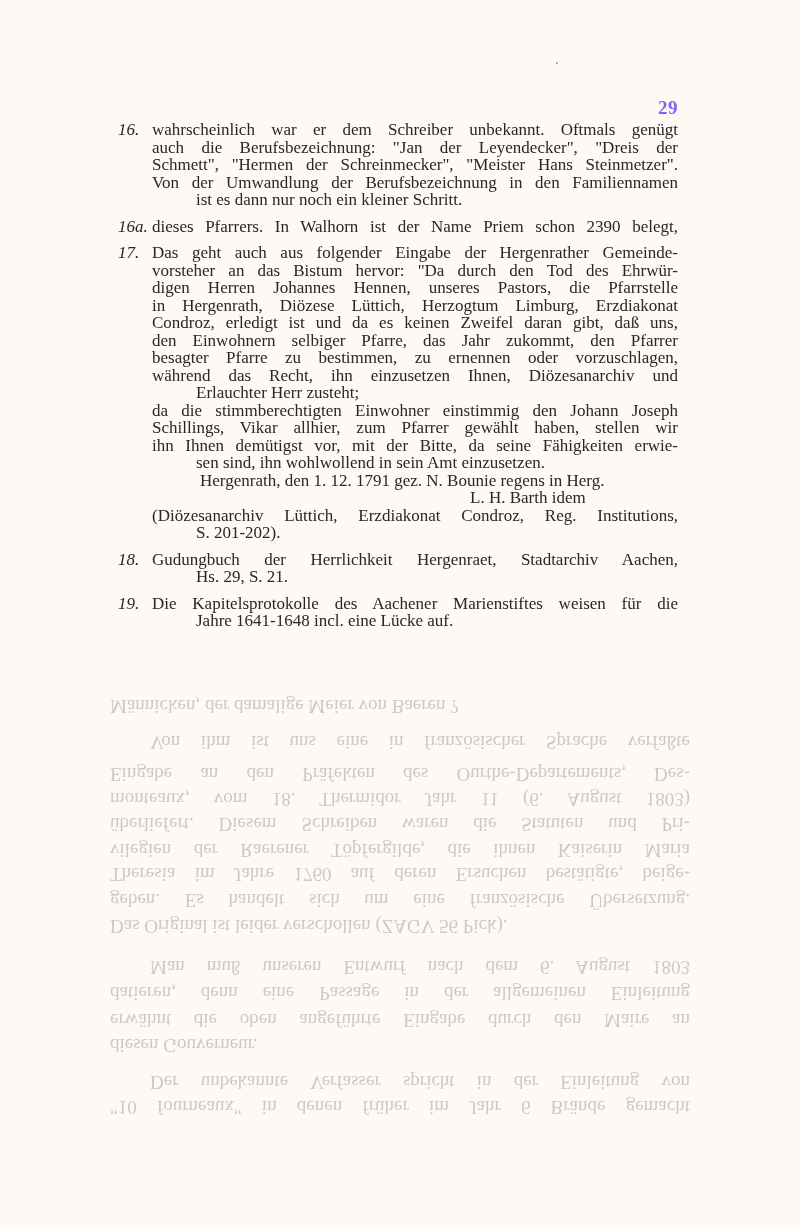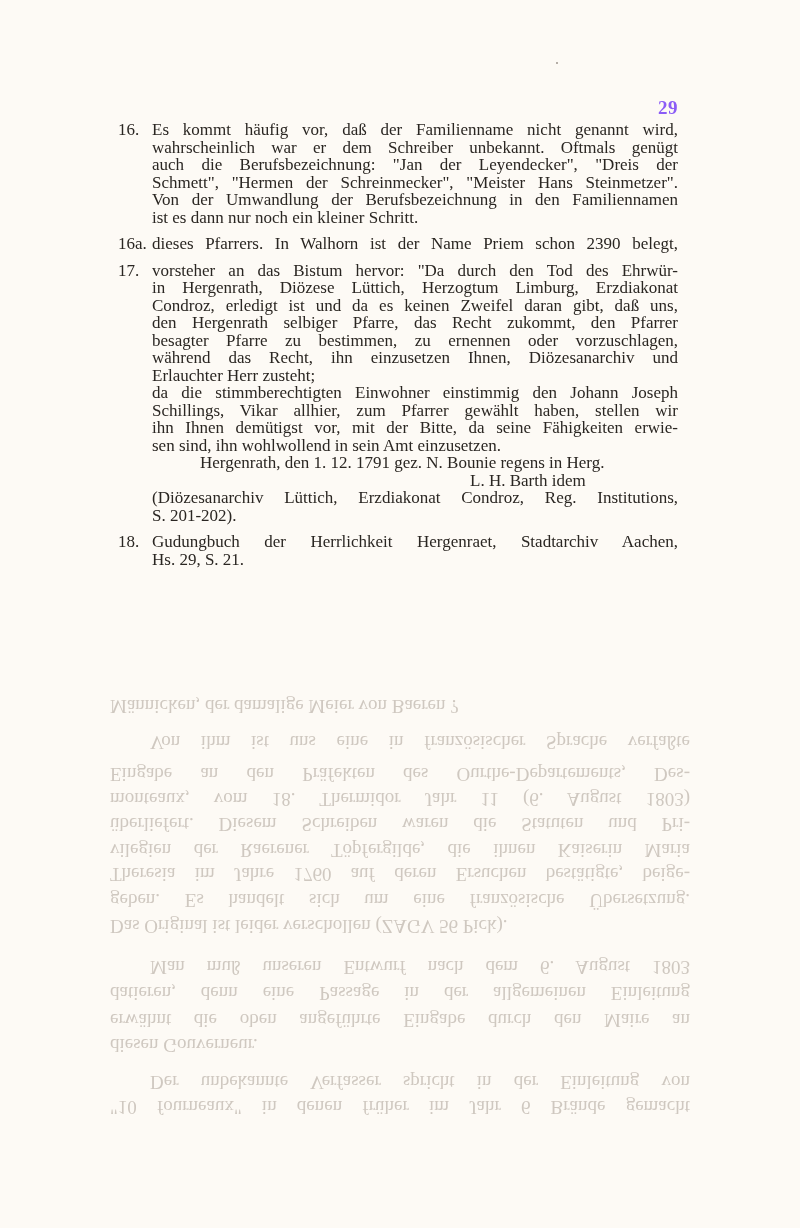--- a/index.html
+++ b/index.html
@@ -10,24 +10,24 @@
     color: #2a2622;
   }
   .page { position: absolute; inset: 0; }
   .pageno {
     position: absolute; top: 97px; right: 122px;
     font-size: 19px; font-weight: bold; letter-spacing: 0.5px;
     color: #8b5cf6;
   }
   .notes { position: absolute; left: 118px; top: 121px; width: 560px; }
   .note { position: relative; padding-left: 34px; margin-bottom: 9px; }
-  .note .num { position: absolute; left: 0; top: 0; font-size: 17px; line-height: 17.5px; }
+  .note .num { position: absolute; left: 0; top: 0; font-size: 17px; line-height: 17.5px; font-style: italic; }
   .note .body { font-size: 17px; line-height: 17.5px; text-align: justify; }
   .line { display: block; text-align: justify; text-align-last: justify; white-space: nowrap; }
-  .line.last { text-align-last: left; }
+  .line.last { text-align-last: left; margin-left: 44px; }
   .sig1 { padding-left: 48px; text-align-last: left !important; }
   .sig2 { padding-left: 318px; text-align-last: left !important; }
 
   .ghost { position: absolute; left: 110px; width: 580px; pointer-events: none; }
   .ghost-line {
     position: absolute; left: 0; width: 580px;
     font-size: 19px; line-height: 20px; color: #cfc8c0;
     transform: scaleY(-1); white-space: nowrap;
     text-align: justify; text-align-last: justify;
   }
@@ -60,43 +60,44 @@
     <span class="ghost-line" style="top:1097px">"10 fourneaux" in denen früher im Jahr 6 Brände gemacht</span>
   </div>
 
   <div class="pageno">29</div>
 
   <div class="notes">
 
     <div class="note">
       <span class="num">16.</span>
       <div class="body">
-        <span class="line">Es kommt häufig vor, daß der Familienname nicht genannt wird,</span>
         <span class="line">wahrscheinlich war er dem Schreiber unbekannt. Oftmals genügt</span>
         <span class="line">auch die Berufsbezeichnung: "Jan der Leyendecker", "Dreis der</span>
         <span class="line">Schmett", "Hermen der Schreinmecker", "Meister Hans Steinmetzer".</span>
         <span class="line">Von der Umwandlung der Berufsbezeichnung in den Familiennamen</span>
         <span class="line last">ist es dann nur noch ein kleiner Schritt.</span>
       </div>
     </div>
 
     <div class="note">
       <span class="num">16a.</span>
       <div class="body">
         <span class="line">dieses Pfarrers. In Walhorn ist der Name Priem schon 2390 belegt,</span>
       </div>
     </div>
 
     <div class="note">
       <span class="num">17.</span>
       <div class="body">
+        <span class="line">Das geht auch aus folgender Eingabe der Hergenrather Gemeinde-</span>
         <span class="line">vorsteher an das Bistum hervor: "Da durch den Tod des Ehrwür-</span>
+        <span class="line">digen Herren Johannes Hennen, unseres Pastors, die Pfarrstelle</span>
         <span class="line">in Hergenrath, Diözese Lüttich, Herzogtum Limburg, Erzdiakonat</span>
         <span class="line">Condroz, erledigt ist und da es keinen Zweifel daran gibt, daß uns,</span>
-        <span class="line">den Hergenrath selbiger Pfarre, das Recht zukommt, den Pfarrer</span>
+        <span class="line">den Einwohnern selbiger Pfarre, das Jahr zukommt, den Pfarrer</span>
         <span class="line">besagter Pfarre zu bestimmen, zu ernennen oder vorzuschlagen,</span>
         <span class="line">während das Recht, ihn einzusetzen Ihnen, Diözesanarchiv und</span>
         <span class="line last">Erlauchter Herr zusteht;</span>
         <span class="line">da die stimmberechtigten Einwohner einstimmig den Johann Joseph</span>
         <span class="line">Schillings, Vikar allhier, zum Pfarrer gewählt haben, stellen wir</span>
         <span class="line">ihn Ihnen demütigst vor, mit der Bitte, da seine Fähigkeiten erwie-</span>
         <span class="line last">sen sind, ihn wohlwollend in sein Amt einzusetzen.</span>
         <span class="line sig1">Hergenrath, den 1. 12. 1791 gez. N. Bounie regens in Herg.</span>
         <span class="line sig2">L. H. Barth  idem</span>
         <span class="line">(Diözesanarchiv Lüttich, Erzdiakonat Condroz, Reg. Institutions,</span>
@@ -105,15 +106,22 @@
     </div>
 
     <div class="note">
       <span class="num">18.</span>
       <div class="body">
         <span class="line">Gudungbuch der Herrlichkeit Hergenraet, Stadtarchiv Aachen,</span>
         <span class="line last">Hs. 29, S. 21.</span>
       </div>
     </div>
 
+    <div class="note">
+      <span class="num">19.</span>
+      <div class="body">
+        <span class="line">Die Kapitelsprotokolle des Aachener Marienstiftes weisen für die</span>
+        <span class="line last">Jahre 1641-1648 incl. eine Lücke auf.</span>
+      </div>
+    </div>
 
   </div>
 </div>
 
 </body></html>

